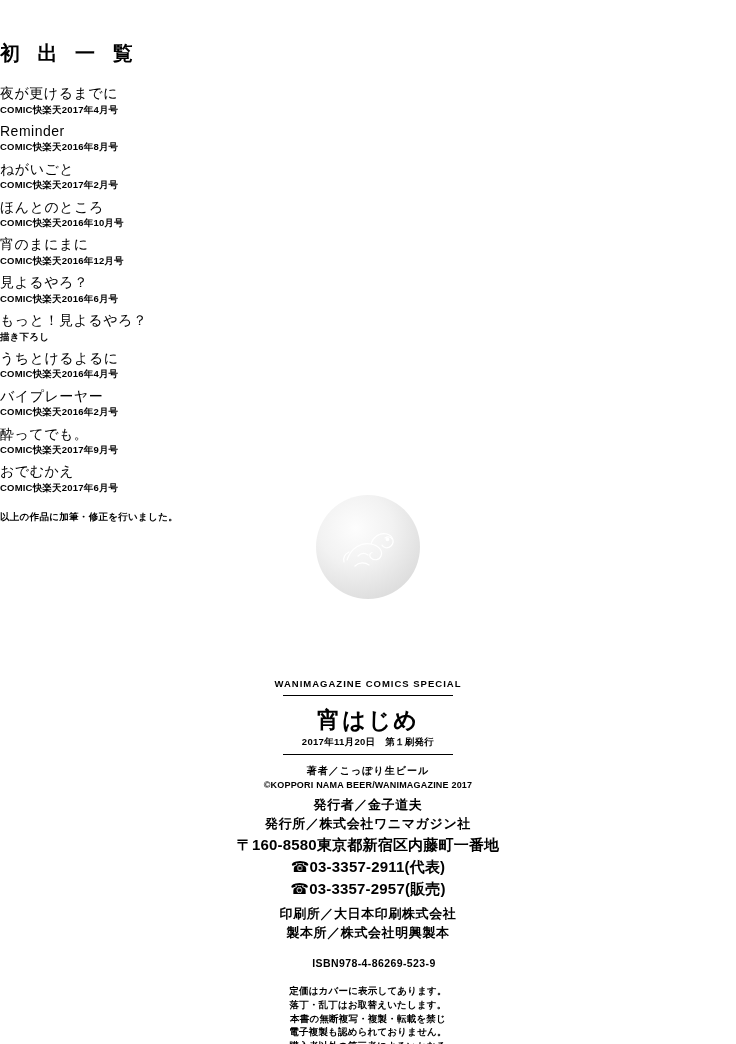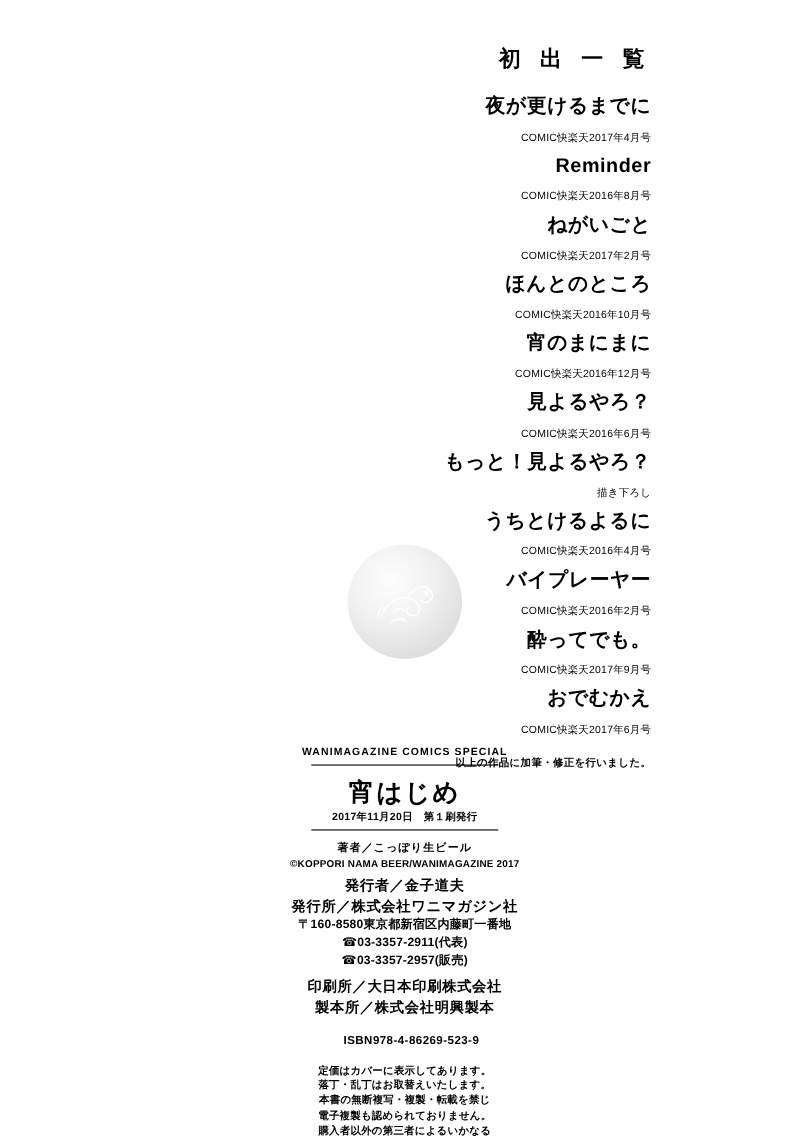--- a/index.html
+++ b/index.html
@@ -21,44 +21,44 @@
     height: 1044px;
     background: #ffffff;
   }
 
   
   .colophon-top {
     position: absolute;
     top: 40px;
     left: 0;
     width: 592px;
-    text-align: right;
+    text-align: left;
   }
   .section-title {
     font-size: 20px;
     font-weight: bold;
     letter-spacing: 6px;
     margin-bottom: 18px;
     color: #000;
   }
   .entry {
     margin-bottom: 7px;
   }
   .entry-title {
-    font-size: 18px;
-    font-weight: bold;
+    font-size: 14px;
+    font-weight: normal;
     line-height: 1.25;
     letter-spacing: 0.5px;
   }
   .entry-source {
     font-size: 9.5px;
-    font-weight: normal;
+    font-weight: bold;
     line-height: 1.3;
     letter-spacing: 0.2px;
-    margin-top: 12px;
+    margin-top: 1px;
   }
   .note {
     margin-top: 17px;
     font-size: 9.5px;
     font-weight: bold;
     letter-spacing: 0.3px;
   }
 
   
   .logo-wrap {
@@ -134,21 +134,21 @@
   .block {
     margin-top: 6px;
   }
   .pub-line {
     font-size: 13px;
     font-weight: bold;
     line-height: 1.45;
     letter-spacing: 0.6px;
   }
   .addr-line {
-    font-size: 11px;
+    font-size: 15px;
     font-weight: bold;
     line-height: 1.45;
     letter-spacing: 0.2px;
   }
   .print-line {
     font-size: 13px;
     font-weight: bold;
     line-height: 1.45;
     letter-spacing: 0.6px;
   }

